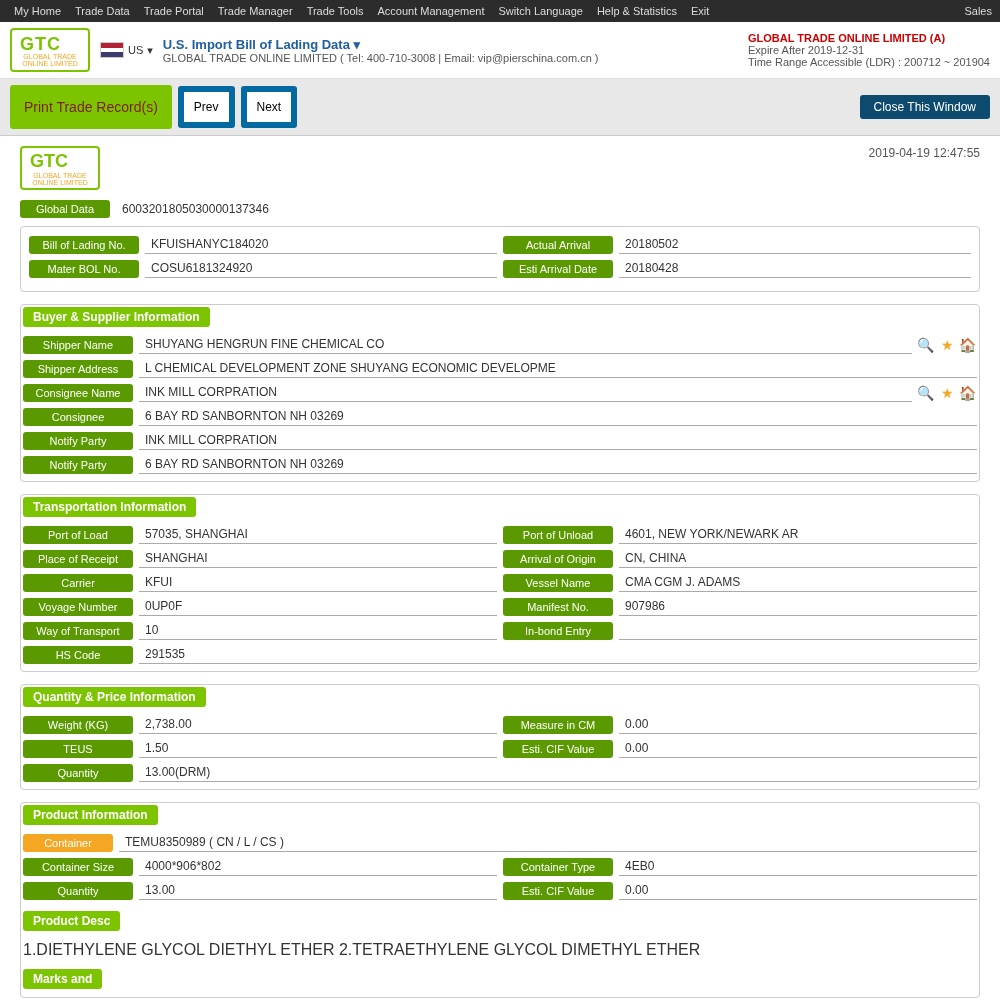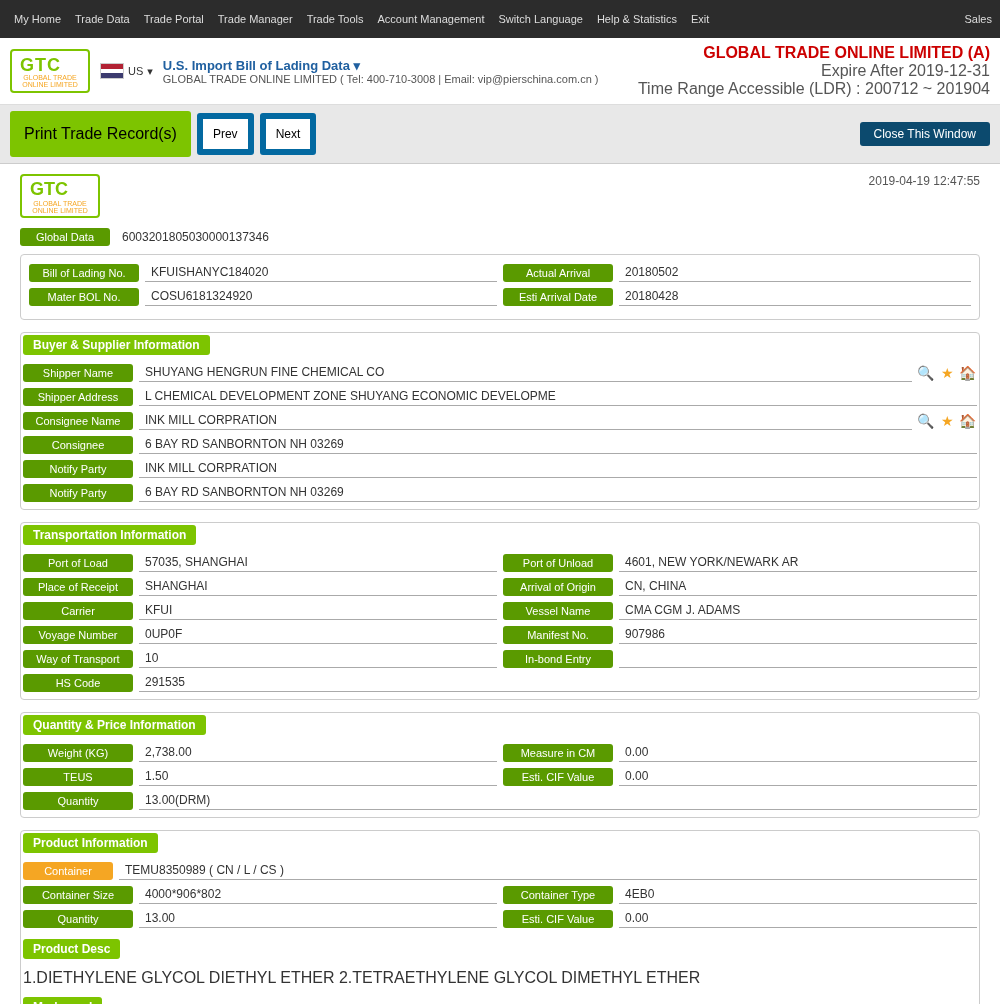--- a/index.html
+++ b/index.html
@@ -1,40 +1,40 @@
 <!DOCTYPE html>
 <html><head>
   <meta charset="utf-8">
   <style>
     * { margin: 0; padding: 0; box-sizing: border-box; }
     body { font-family: Arial, sans-serif; font-size: 12px; background: #f0f0f0; color: #333; width: 1000px; }
 
     
-    .top-nav { background: #2c2c2c; color: #ccc; display: flex; align-items: center; justify-content: space-between; padding: 0 8px; height: 38px; font-size: 11px; }
+    .top-nav { background: #2c2c2c; color: #ccc; display: flex; align-items: center; justify-content: space-between; padding: 0 8px; height: 22px; font-size: 11px; }
     .top-nav-left { display: flex; gap: 2px; }
     .top-nav-item { color: #ddd; cursor: pointer; padding: 0 6px; line-height: 22px; }
     .top-nav-right { color: #ddd; }
 
     
     .header-bar { background: #fff; display: flex; align-items: center; padding: 6px 10px; border-bottom: 1px solid #ddd; gap: 10px; }
     .logo-box { background: #fff; border: 2px solid #7dc400; border-radius: 4px; padding: 4px 8px; display: flex; align-items: center; justify-content: center; width: 80px; height: 44px; }
     .logo-text { color: #7dc400; font-weight: bold; font-size: 18px; letter-spacing: 1px; }
     .logo-sub { color: #f5a623; font-size: 7px; text-align: center; display: block; margin-top: -2px; }
     .flag-area { display: flex; align-items: center; gap: 4px; font-size: 11px; }
     .flag { width: 24px; height: 16px; background: linear-gradient(180deg, #b22234 0%, #b22234 33%, #fff 33%, #fff 66%, #3c3b6e 66%); border: 1px solid #ccc; display: inline-block; }
     .header-middle { flex: 1; }
     .header-title { color: #2060a0; font-size: 13px; font-weight: bold; }
     .header-contact { color: #555; font-size: 11px; }
-    .header-right { text-align: right; font-size: 16px; }
+    .header-right { font-size: 11px; }
     .company-name { color: #c00; font-weight: bold; }
     .expire-info { color: #555; }
 
     
     .toolbar { background: #e8e8e8; padding: 6px 10px; display: flex; align-items: center; gap: 6px; border-bottom: 1px solid #ccc; }
-    .btn-print { background: #7dc400; color: #000000; border: none; padding: 14px 14px; border-radius: 3px; cursor: pointer; font-size: 16px; }
+    .btn-print { background: #7dc400; color: #7f1d1d; border: none; padding: 14px 14px; border-radius: 3px; cursor: pointer; font-size: 14px; }
     .btn-nav { background: #fff; border: 6px solid #0369a1; padding: 8px 10px; border-radius: 3px; cursor: pointer; font-size: 12px; }
     .btn-close { background: #0c4a6e; color: #fff; border: none; padding: 5px 14px; border-radius: 3px; cursor: pointer; font-size: 12px; margin-left: auto; }
     .spacer { flex: 1; }
 
     
     .main-content { background: #fff; margin: 0; padding: 10px 20px; }
 
     
     .record-header { display: flex; justify-content: space-between; align-items: flex-start; margin-bottom: 10px; }
     .record-logo-box { border: 2px solid #7dc400; border-radius: 4px; padding: 4px 8px; width: 80px; height: 44px; display: flex; align-items: center; justify-content: center; }

